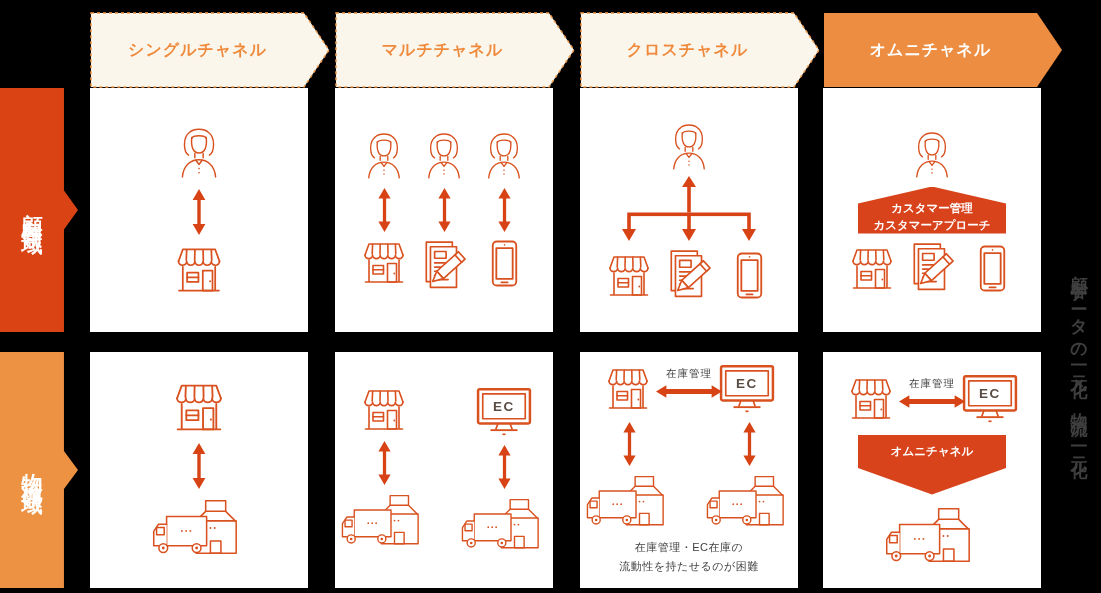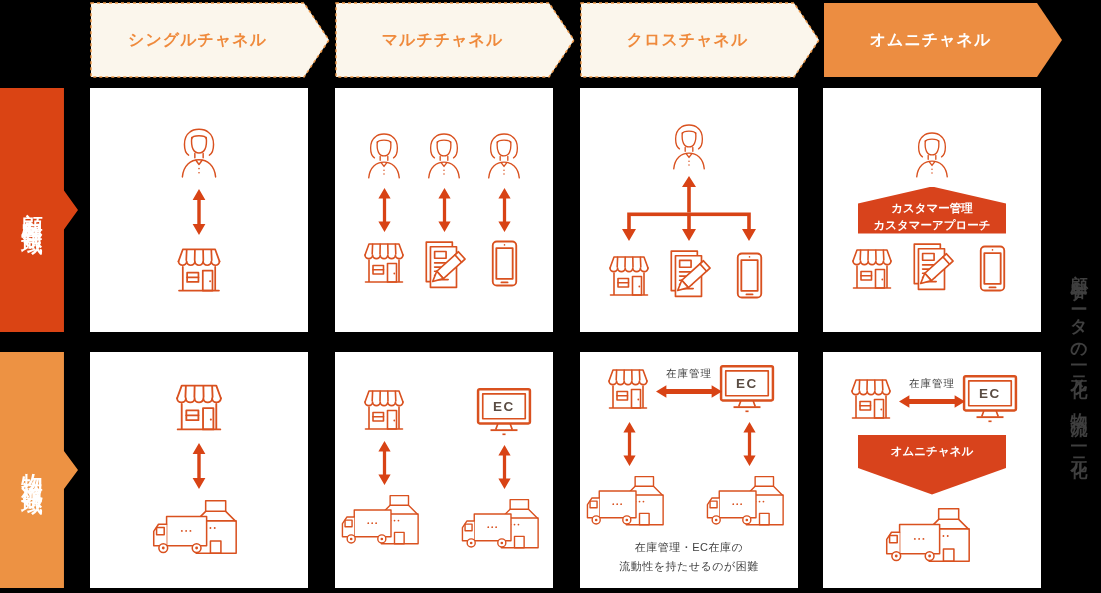--- a/index.html
+++ b/index.html
@@ -1,20 +1,20 @@
 <!DOCTYPE html>
 <html><head>
 <meta charset="utf-8">
 <style>
   html,body{margin:0;padding:0;background:#000;}
   .stage{position:relative;width:1101px;height:593px;background:#000;overflow:hidden;
          font-family:"Liberation Sans",sans-serif;}
 
   
-  .hdr{position:absolute;top:2px;width:240px;height:76px;text-align:right;}
+  .hdr{position:absolute;top:12px;width:240px;height:76px;text-align:right;}
   .hdr .shape{position:absolute;left:0;top:0;width:100%;height:100%;}
   .hdr .poly{fill:#fbf6ec;stroke:#f09a4a;stroke-width:1.5;stroke-dasharray:3 3;}
   .hdr.active .poly{fill:#ec8d41;stroke:none;}
   .hdr-label{position:absolute;left:0;top:0;width:215px;height:76px;display:flex;
              align-items:center;justify-content:center;font-size:16px;font-weight:bold;
              color:#ef8a3c;letter-spacing:1px;}
   .hdr.active .hdr-label{color:#fff;}
   .hA{left:90px}.hB{left:335px}.hC{left:580px}.hD{left:823px}
 
   

